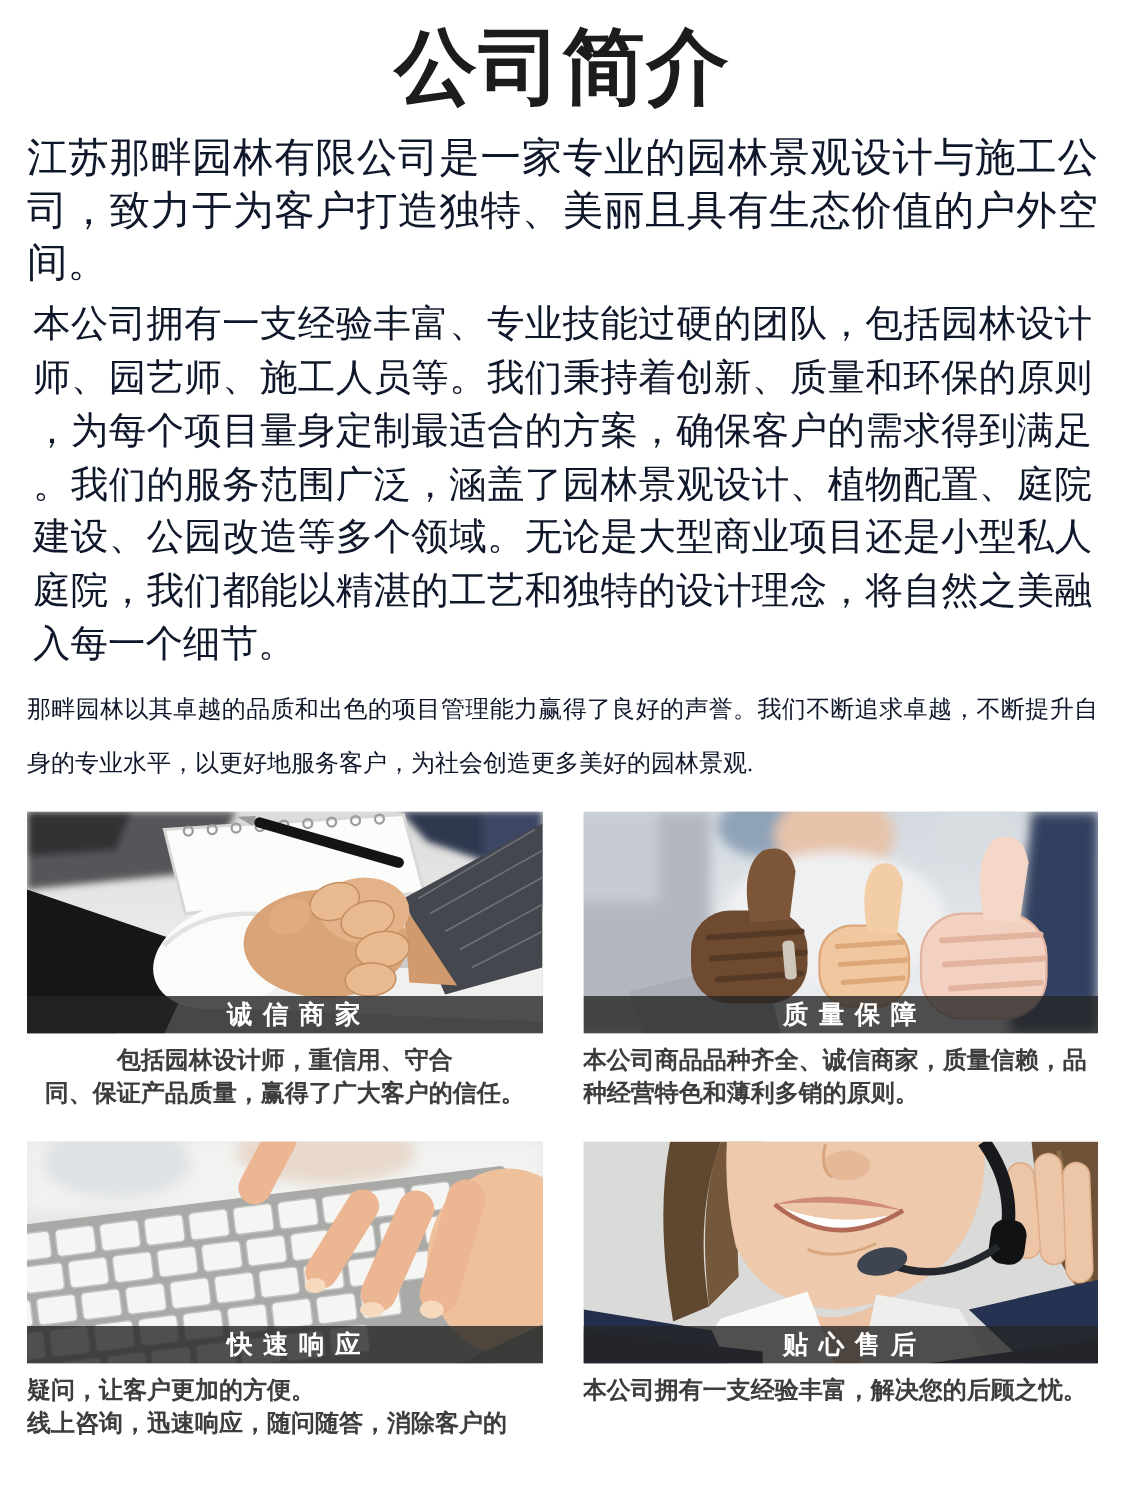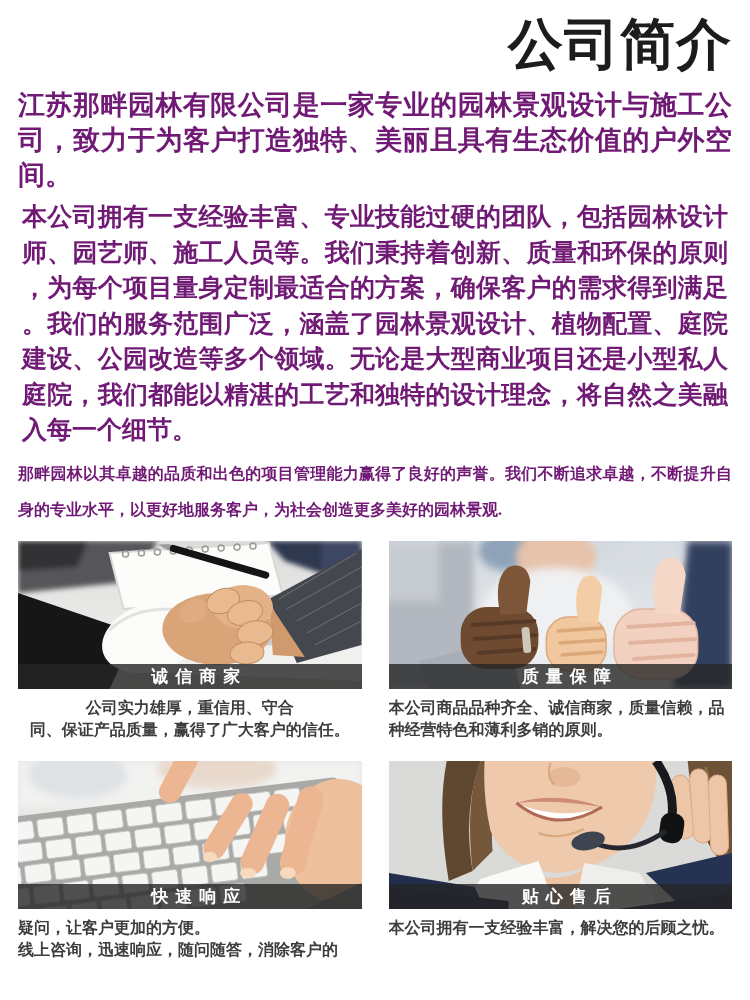--- a/index.html
+++ b/index.html
@@ -2,27 +2,26 @@
 <html><head>
 <meta charset="utf-8">
 <style>
   html,body{margin:0;padding:0;}
   body{
     width:750px;height:1000px;background:#ffffff;overflow:hidden;
     font-family:"Liberation Serif","DejaVu Serif",serif;color:#262626;
   }
   .content{padding:0 18px;}
   .page-title{
-    margin:10px 0 0;text-align:right;font-size:55px;line-height:70px;
+    margin:10px 0 0;text-align:center;font-size:55px;line-height:70px;
     font-weight:bold;color:#1c1c1c;letter-spacing:1px;
   }
   .para{
     text-align:justify;line-break:anywhere;word-break:break-all;
-    color:#701a75;
-    font-weight:bold;
+    color:#0f172a;
   }
   .p1{margin:8px 0 0;font-size:27px;line-height:35px;}
   .p2{margin:6px 4px 0;font-size:25px;line-height:35.5px;}
   .p3{margin:8px 0 0;font-size:16px;line-height:36px;}
   .feature-grid{
     margin-top:13px;display:grid;grid-template-columns:1fr 1fr;
     column-gap:27px;row-gap:20px;
   }
   .card{width:100%;}
   .photo{
@@ -117,21 +116,21 @@
             <ellipse cx="206" cy="60" rx="17" ry="12" transform="rotate(-20 206 60)"></ellipse>
             <ellipse cx="228" cy="72" rx="18" ry="12" transform="rotate(-15 228 72)"></ellipse>
             <ellipse cx="238" cy="92" rx="18" ry="12" transform="rotate(-8 238 92)"></ellipse>
             <ellipse cx="230" cy="112" rx="17" ry="11" transform="rotate(-4 230 112)"></ellipse>
           </g>
           <ellipse cx="176" cy="70" rx="15" ry="11" fill="#e0ab80" transform="rotate(-30 176 70)"></ellipse>
         </svg>
         <div class="band">诚信商家</div>
       </div>
       <div class="caption centered">
-        <div class="cap-line">公司实力雄厚，重信用、守合</div>
+        <div class="cap-line">包括园林设计师，重信用、守合</div>
         <div class="cap-line">同、保证产品质量，赢得了广大客户的信任。</div>
       </div>
     </div>
 
     <div class="card">
       <div class="photo">
         <svg viewBox="0 0 345 148" preserveAspectRatio="none">
           <defs>
             <linearGradient id="th-bg" x1="0" y1="0" x2="0" y2="1">
               <stop offset="0" stop-color="#d3d9df"></stop>

